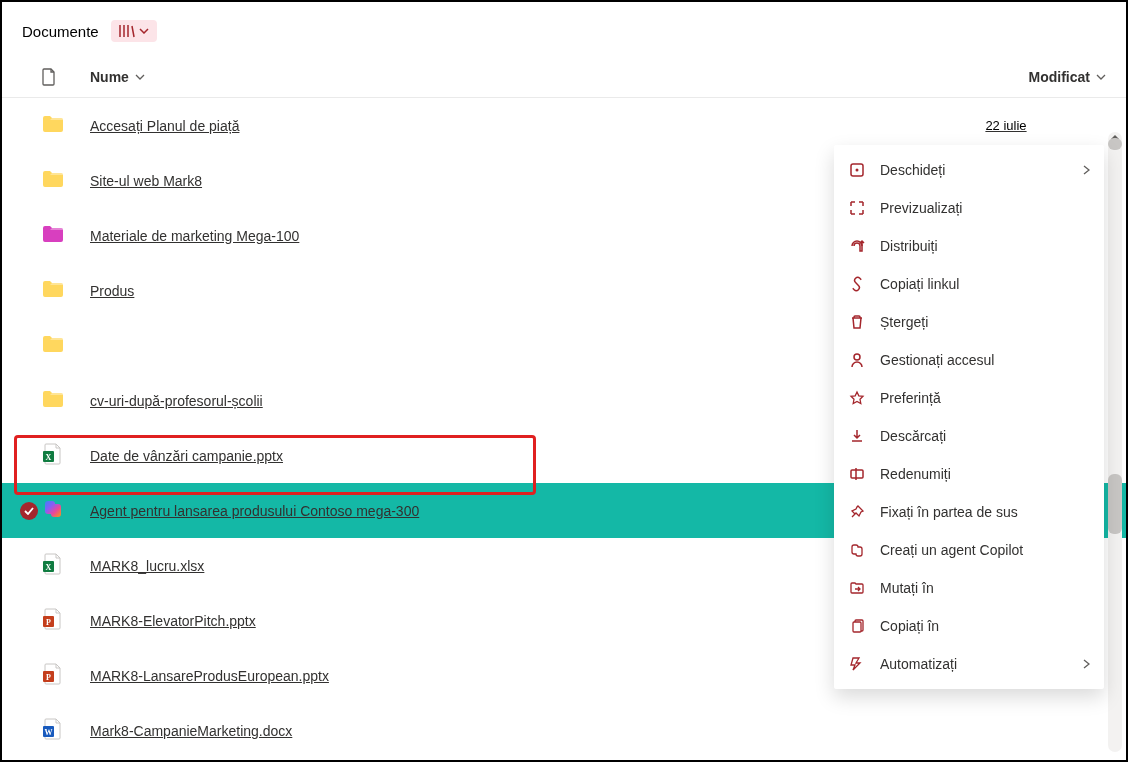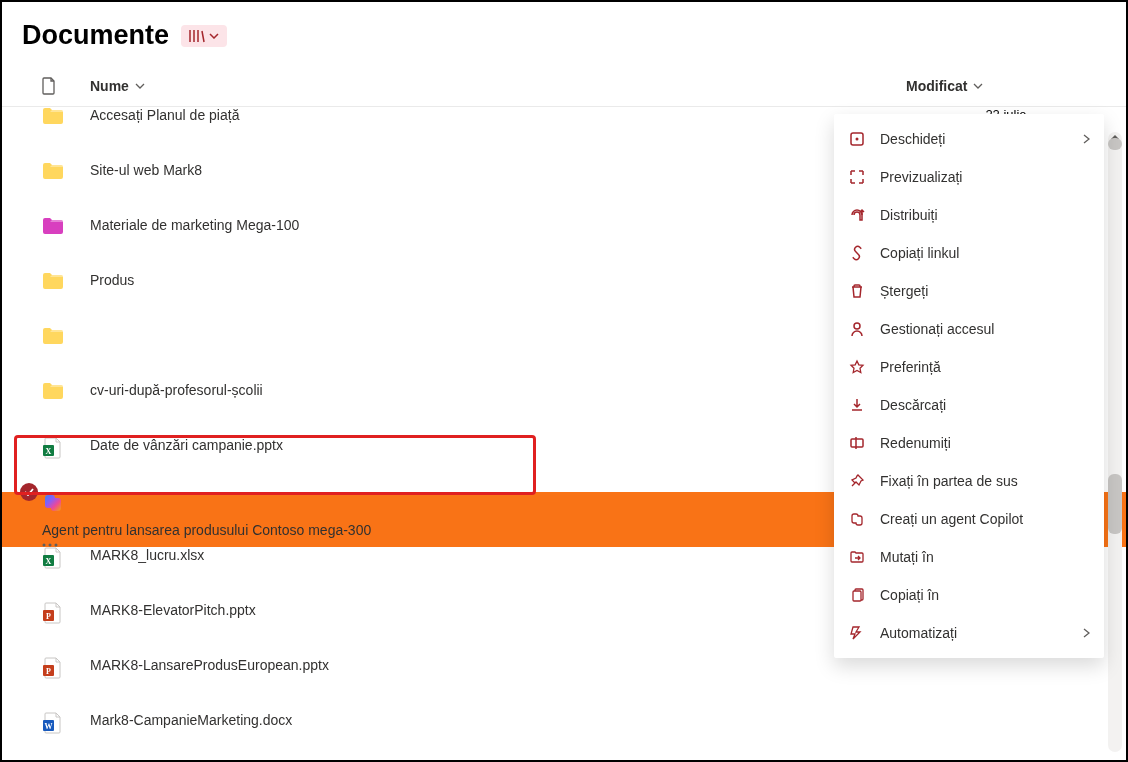--- a/index.html
+++ b/index.html
@@ -14,22 +14,22 @@
     position: relative;
     overflow: hidden;
   }
   .header {
     display: flex;
     align-items: center;
     gap: 12px;
     padding: 18px 20px 14px 20px;
   }
   .header-title {
-    font-size: 27px;
-    font-weight: 700;
+    font-size: 15px;
+    font-weight: 400;
     color: #000;
   }
   .view-switch {
     display: flex;
     align-items: center;
     background: #fce4e8;
     border-radius: 4px;
     padding: 4px 8px;
     gap: 4px;
     cursor: pointer;
@@ -41,32 +41,33 @@
     height: 42px;
     border-bottom: 1px solid #eaeaea;
     padding: 0 20px 0 40px;
     font-size: 14px;
     color: #323130;
     font-weight: 600;
   }
   .col-header .icon-col { width: 48px; display: flex; align-items: center; }
   .col-header .name-col { display: flex; align-items: center; gap: 6px; cursor: pointer; }
   .col-header .spacer { flex: 1; }
-  .col-header .mod-col { width: 200px; display: flex; align-items: center; gap: 6px; cursor: pointer; }
+  .col-header .mod-col { width: 200px; display: flex; align-items: center; gap: 6px; cursor: pointer; justify-content: flex-end; }
   .list {
     position: relative;
   }
   .row {
     display: flex;
-    align-items: flex-start;
+    align-items: center;
     height: 55px;
     padding: 0 20px 0 40px;
     cursor: pointer;
-  }
-  .row.selected { background: #f97316; flex-direction: column; }
+    text-decoration: underline;
+  }
+  .row.selected { background: #14b8a6; }
   .row .sel-col { width: 0; position: relative; }
   .row .icon-col { width: 48px; display: flex; align-items: center; }
   .row .name-col { flex: 1; display: flex; align-items: center; }
   .row .mod-col { width: 200px; text-align: center; color: #000000; font-size: 13px; }
   .row .actions-col { width: 30px; display:flex; align-items:center; color:#605e5c; }
   .check-badge {
     position: absolute;
     left: -22px;
     top: 50%;
     transform: translateY(-50%);
@@ -86,21 +87,21 @@
     position: absolute;
     border: 3px solid #e02020;
     border-radius: 4px;
     pointer-events: none;
   }
   .highlight-row { left: 12px; top: 433px; width: 522px; height: 60px; }
   .highlight-menu { left: 834px; top: 466px; width: 130px; height: 40px; }
 
   .context-menu {
     position: absolute;
-    top: 112px;
+    top: 143px;
     right: 22px;
     width: 270px;
     background: #fff;
     box-shadow: 0 8px 20px rgba(0,0,0,0.15);
     border-radius: 2px;
     padding: 6px 0;
     z-index: 10;
   }
   .menu-item {
     display: flex;

